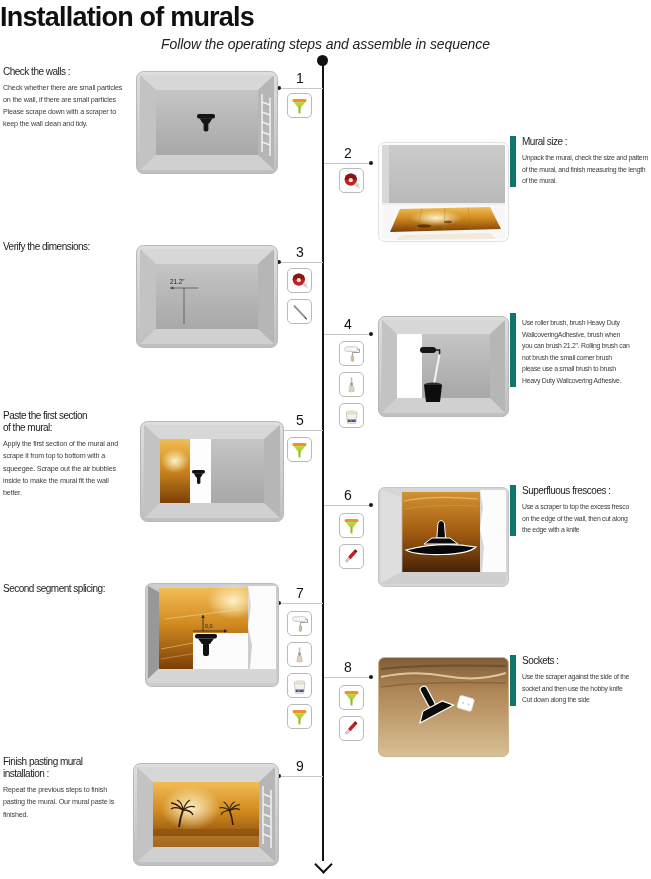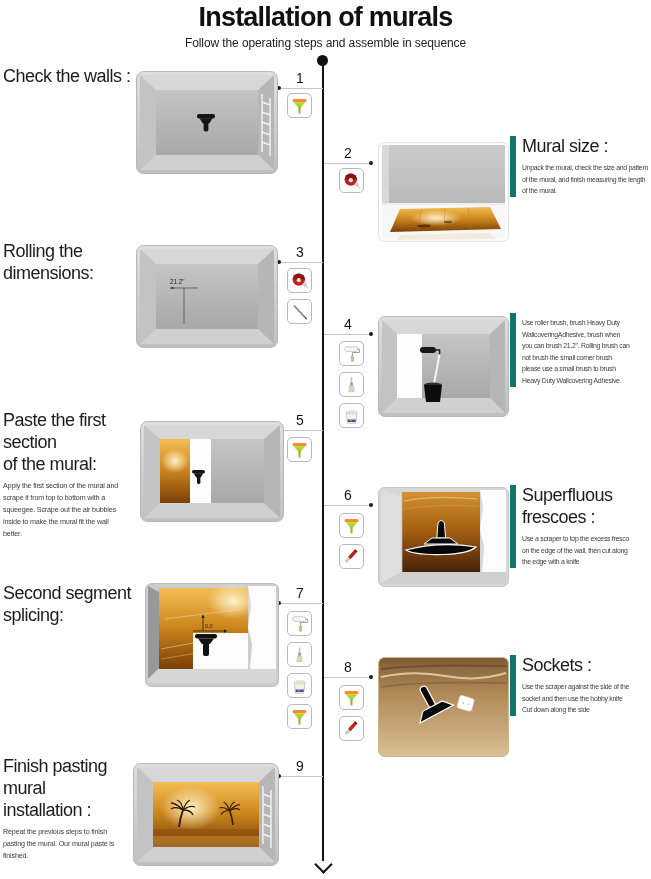--- a/index.html
+++ b/index.html
@@ -1,35 +1,35 @@
 <!DOCTYPE html>
 <html><head>
 <meta charset="utf-8">
 <style>
   html,body{margin:0;padding:0;background:#fff;}
   .page{position:relative;width:651px;height:879px;background:#fff;overflow:hidden;
         font-family:"Liberation Sans",sans-serif;}
-  .title{position:absolute;top:2px;left:0;width:651px;text-align:center;
+  .title{position:absolute;top:2px;left:0;width:651px;text-align:left;
          font-size:27px;font-weight:700;letter-spacing:-0.8px;color:#101010;}
   .subtitle{position:absolute;top:36px;left:0;width:651px;text-align:center;
-            font-size:12px;letter-spacing:-0.1px;color:#222;}
+            font-size:14px;letter-spacing:-0.1px;color:#222;font-style:italic;}
   .tl-line{position:absolute;left:322px;top:61px;width:2px;height:800px;background:#131313;}
   .tl-dot{position:absolute;left:317px;top:55px;width:11px;height:11px;border-radius:50%;background:#111;}
   .tl-arrow{position:absolute;left:317px;top:858px;width:11px;height:11px;
             border-left:2px solid #111;border-bottom:2px solid #111;transform:rotate(-45deg);}
   .tick{position:absolute;height:1px;background:#c7c7c7;}
   .tick.l{left:280px;width:43px;}
   .tick.r{left:324px;width:47px;}
   .tickdot{position:absolute;width:4px;height:4px;border-radius:50%;background:#1a1a1a;}
   .num{position:absolute;width:32px;text-align:center;font-size:14px;color:#131313;}
   .tools{position:absolute;display:flex;flex-direction:column;gap:6px;}
   .toolbox{width:25px;height:25px;border:1px solid #b9b9b9;border-radius:5px;background:#fff;
            box-sizing:border-box;display:flex;align-items:center;justify-content:center;}
   .txt{position:absolute;}
-  .txt .h{font-size:18px;letter-spacing:-0.5px;line-height:1.22;color:#1c1c1c;white-space:pre-line;}
+  .txt .h{font-size:10px;letter-spacing:-0.5px;line-height:1.22;color:#1c1c1c;white-space:pre-line;}
   .txt .b{font-size:7.2px;letter-spacing:-0.18px;line-height:1.68;color:#3c3c3c;margin-top:4px;white-space:pre-line;}
   .txt.right-col{border-left:6px solid #0f766e;padding-left:6px;}
   .txt.right-col .b{font-size:6.9px;letter-spacing:-0.28px;}
   .illus{position:absolute;}
   svg text{font-family:"Liberation Sans",sans-serif;}
 </style>
 </head>
 <body>
 
 <div class="page">
@@ -104,20 +104,24 @@
         <span class="toolbox">
           <svg viewBox="0 0 21 21" width="21" height="21">
             <rect x="3.5" y="4" width="14" height="3.2" rx="1.6" fill="#ef8f2d"></rect>
             <polygon points="4.8,7.2 16.2,7.2 12.4,12 8.6,12" fill="#b5d334"></polygon>
             <path d="M9.2,11.5 h2.6 l-0.4,7 h-1.8 z" fill="#8fbf2f"></path>
           </svg>
         </span>
       </div>
     <div class="txt" style="left:3px;top:66px;width:133px">
       <div class="h">Check the walls :</div>
+      <div class="b">Check whether there are small particles
+on the wall, if there are small particles
+Please scrape down with a scraper to
+keep the wall clean and tidy.</div>
     </div>
     <svg class="illus" style="left:136px;top:71px" width="142" height="103" viewBox="0 0 142 103">
       <rect x="0.5" y="0.5" width="141" height="102" rx="7" fill="url(#frameG)" stroke="#b8b8b8"></rect>
       <polygon points="4,4 138,4 122,19 20,19" fill="#d7d7d7"></polygon>
       <polygon points="4,4 20,19 20,84 4,99" fill="#c3c3c3"></polygon>
       <polygon points="138,4 122,19 122,84 138,99" fill="#b6b6b6"></polygon>
       <polygon points="4,99 20,84 122,84 138,99" fill="#d0d0d0"></polygon>
       <rect x="20" y="19" width="102" height="65" fill="url(#backG)"></rect>
       <g fill="#141414">
         <rect x="61" y="43" width="18" height="4.4" rx="2"></rect>
@@ -183,21 +187,21 @@
           </svg>
         </span>
         <span class="toolbox">
           <svg viewBox="0 0 21 21" width="21" height="21">
             <line x1="5" y1="4.6" x2="15.6" y2="15.8" stroke="#8a8a8a" stroke-width="1.7"></line>
             <line x1="15.6" y1="15.8" x2="17.6" y2="18.4" stroke="#2e2e2e" stroke-width="1.1"></line>
           </svg>
         </span>
       </div>
     <div class="txt" style="left:3px;top:241px;width:133px">
-      <div class="h">Rolling the dimensions:</div>
+      <div class="h">Verify the dimensions:</div>
     </div>
     <svg class="illus" style="left:136px;top:245px" width="142" height="103" viewBox="0 0 142 103">
       <rect x="0.5" y="0.5" width="141" height="102" rx="7" fill="url(#frameG)" stroke="#b8b8b8"></rect>
       <polygon points="4,4 138,4 122,19 20,19" fill="#d7d7d7"></polygon>
       <polygon points="4,4 20,19 20,84 4,99" fill="#c3c3c3"></polygon>
       <polygon points="138,4 122,19 122,84 138,99" fill="#b6b6b6"></polygon>
       <polygon points="4,99 20,84 122,84 138,99" fill="#d0d0d0"></polygon>
       <rect x="20" y="19" width="102" height="65" fill="url(#backG)"></rect>
       <text x="34" y="39" font-size="6.3" fill="#222">21.2"</text>
       <g stroke="#444" stroke-width="0.7" fill="none">

